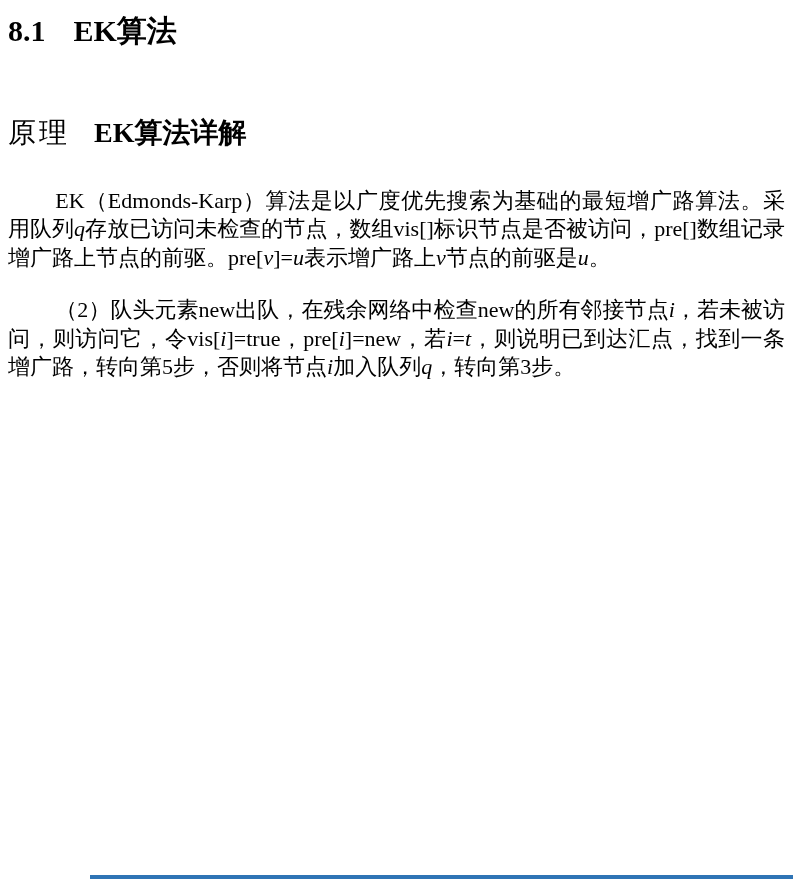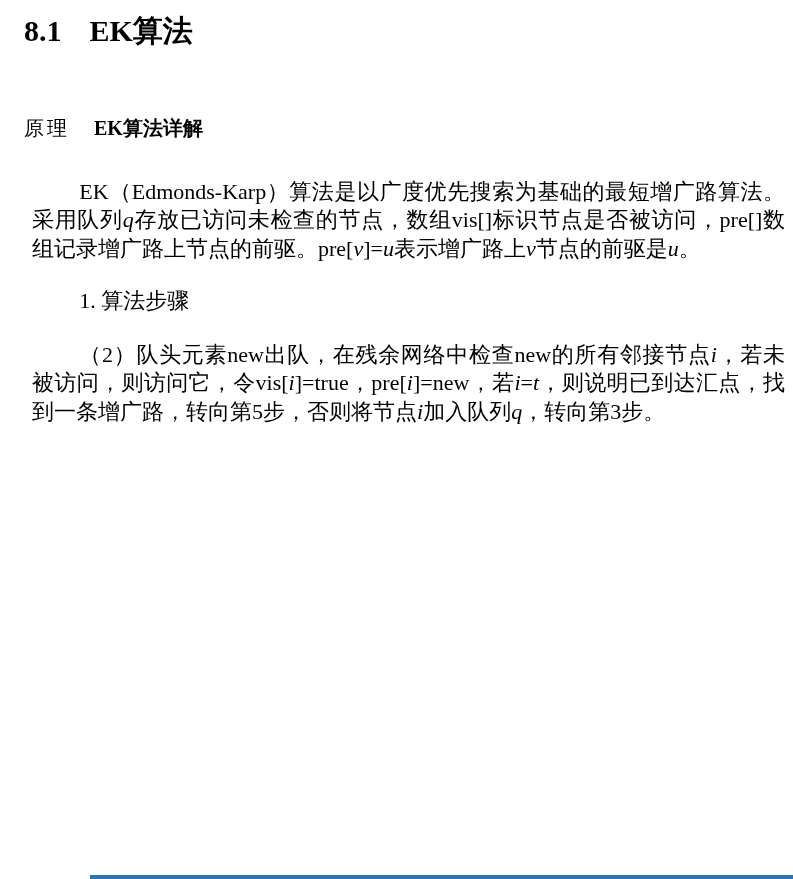--- a/index.html
+++ b/index.html
@@ -13,51 +13,50 @@
     position: relative;
     overflow: hidden;
     font-family: "Liberation Serif", "DejaVu Serif", serif;
     color: #000000;
   }
   .page {
     position: relative;
     width: 100%;
     height: 100%;
     box-sizing: border-box;
-    padding: 10px 8px 0 24px;
+    padding: 10px 8px 0 8px;
     border-radius: 19px;
   }
   .section-heading {
     font-size: 30px;
     font-weight: bold;
     margin: 4px 0 0 0;
     line-height: 1.15;
     white-space: nowrap;
   }
   .section-heading .sec-num {
     margin-right: 28px;
   }
   .sub-heading {
-    font-size: 20px;
+    font-size: 28px;
     font-weight: normal;
     margin: 68px 0 0 0;
     line-height: 1.15;
     white-space: nowrap;
   }
   .sub-heading .sub-prefix {
     letter-spacing: 3px;
     margin-right: 24px;
     font-weight: normal;
   }
   .sub-heading .sub-title {
     font-weight: bold;
   }
   .content {
     margin-top: 38px;
-    margin-left: 8px;
   }
   p.body-para {
     font-size: 22px;
     line-height: 28.5px;
     margin: 0 0 24px 0;
     text-align: justify;
     text-indent: 2.15em;
   }
   p.body-para i {
     font-style: italic;
@@ -83,19 +82,18 @@
   <h1 class="section-heading">
     <span class="sec-num">8.1</span><span class="sec-title">EK算法</span>
   </h1>
 
   <h2 class="sub-heading">
     <span class="sub-prefix">原理</span><span class="sub-title">EK算法详解</span>
   </h2>
 
   <div class="content">
       <p class="body-para"><span>EK（Edmonds-Karp）算法是以广度优先搜索为基础的最短增广路算法。采用队列</span><i>q</i><span>存放已访问未检查的节点，数组vis[]标识节点是否被访问，pre[]数组记录增广路上节点的前驱。pre[</span><i>v</i><span>]=</span><i>u</i><span>表示增广路上</span><i>v</i><span>节点的前驱是</span><i>u</i><span>。</span></p>
-      <p class="body-para step-list-title"><span>1. 算法步骤</span></p>
       <p class="body-para"><span>（2）队头元素new出队，在残余网络中检查new的所有邻接节点</span><i>i</i><span>，若未被访问，则访问它，令vis[</span><i>i</i><span>]=true，pre[</span><i>i</i><span>]=new，若</span><i>i</i><span>=</span><i>t</i><span>，则说明已到达汇点，找到一条增广路，转向第5步，否则将节点</span><i>i</i><span>加入队列</span><i>q</i><span>，转向第3步。</span></p>
     </div>
 
   <div class="bottom-rule" style="background: rgb(46, 116, 181);"></div>
 
 </div>
 
 </body></html>

